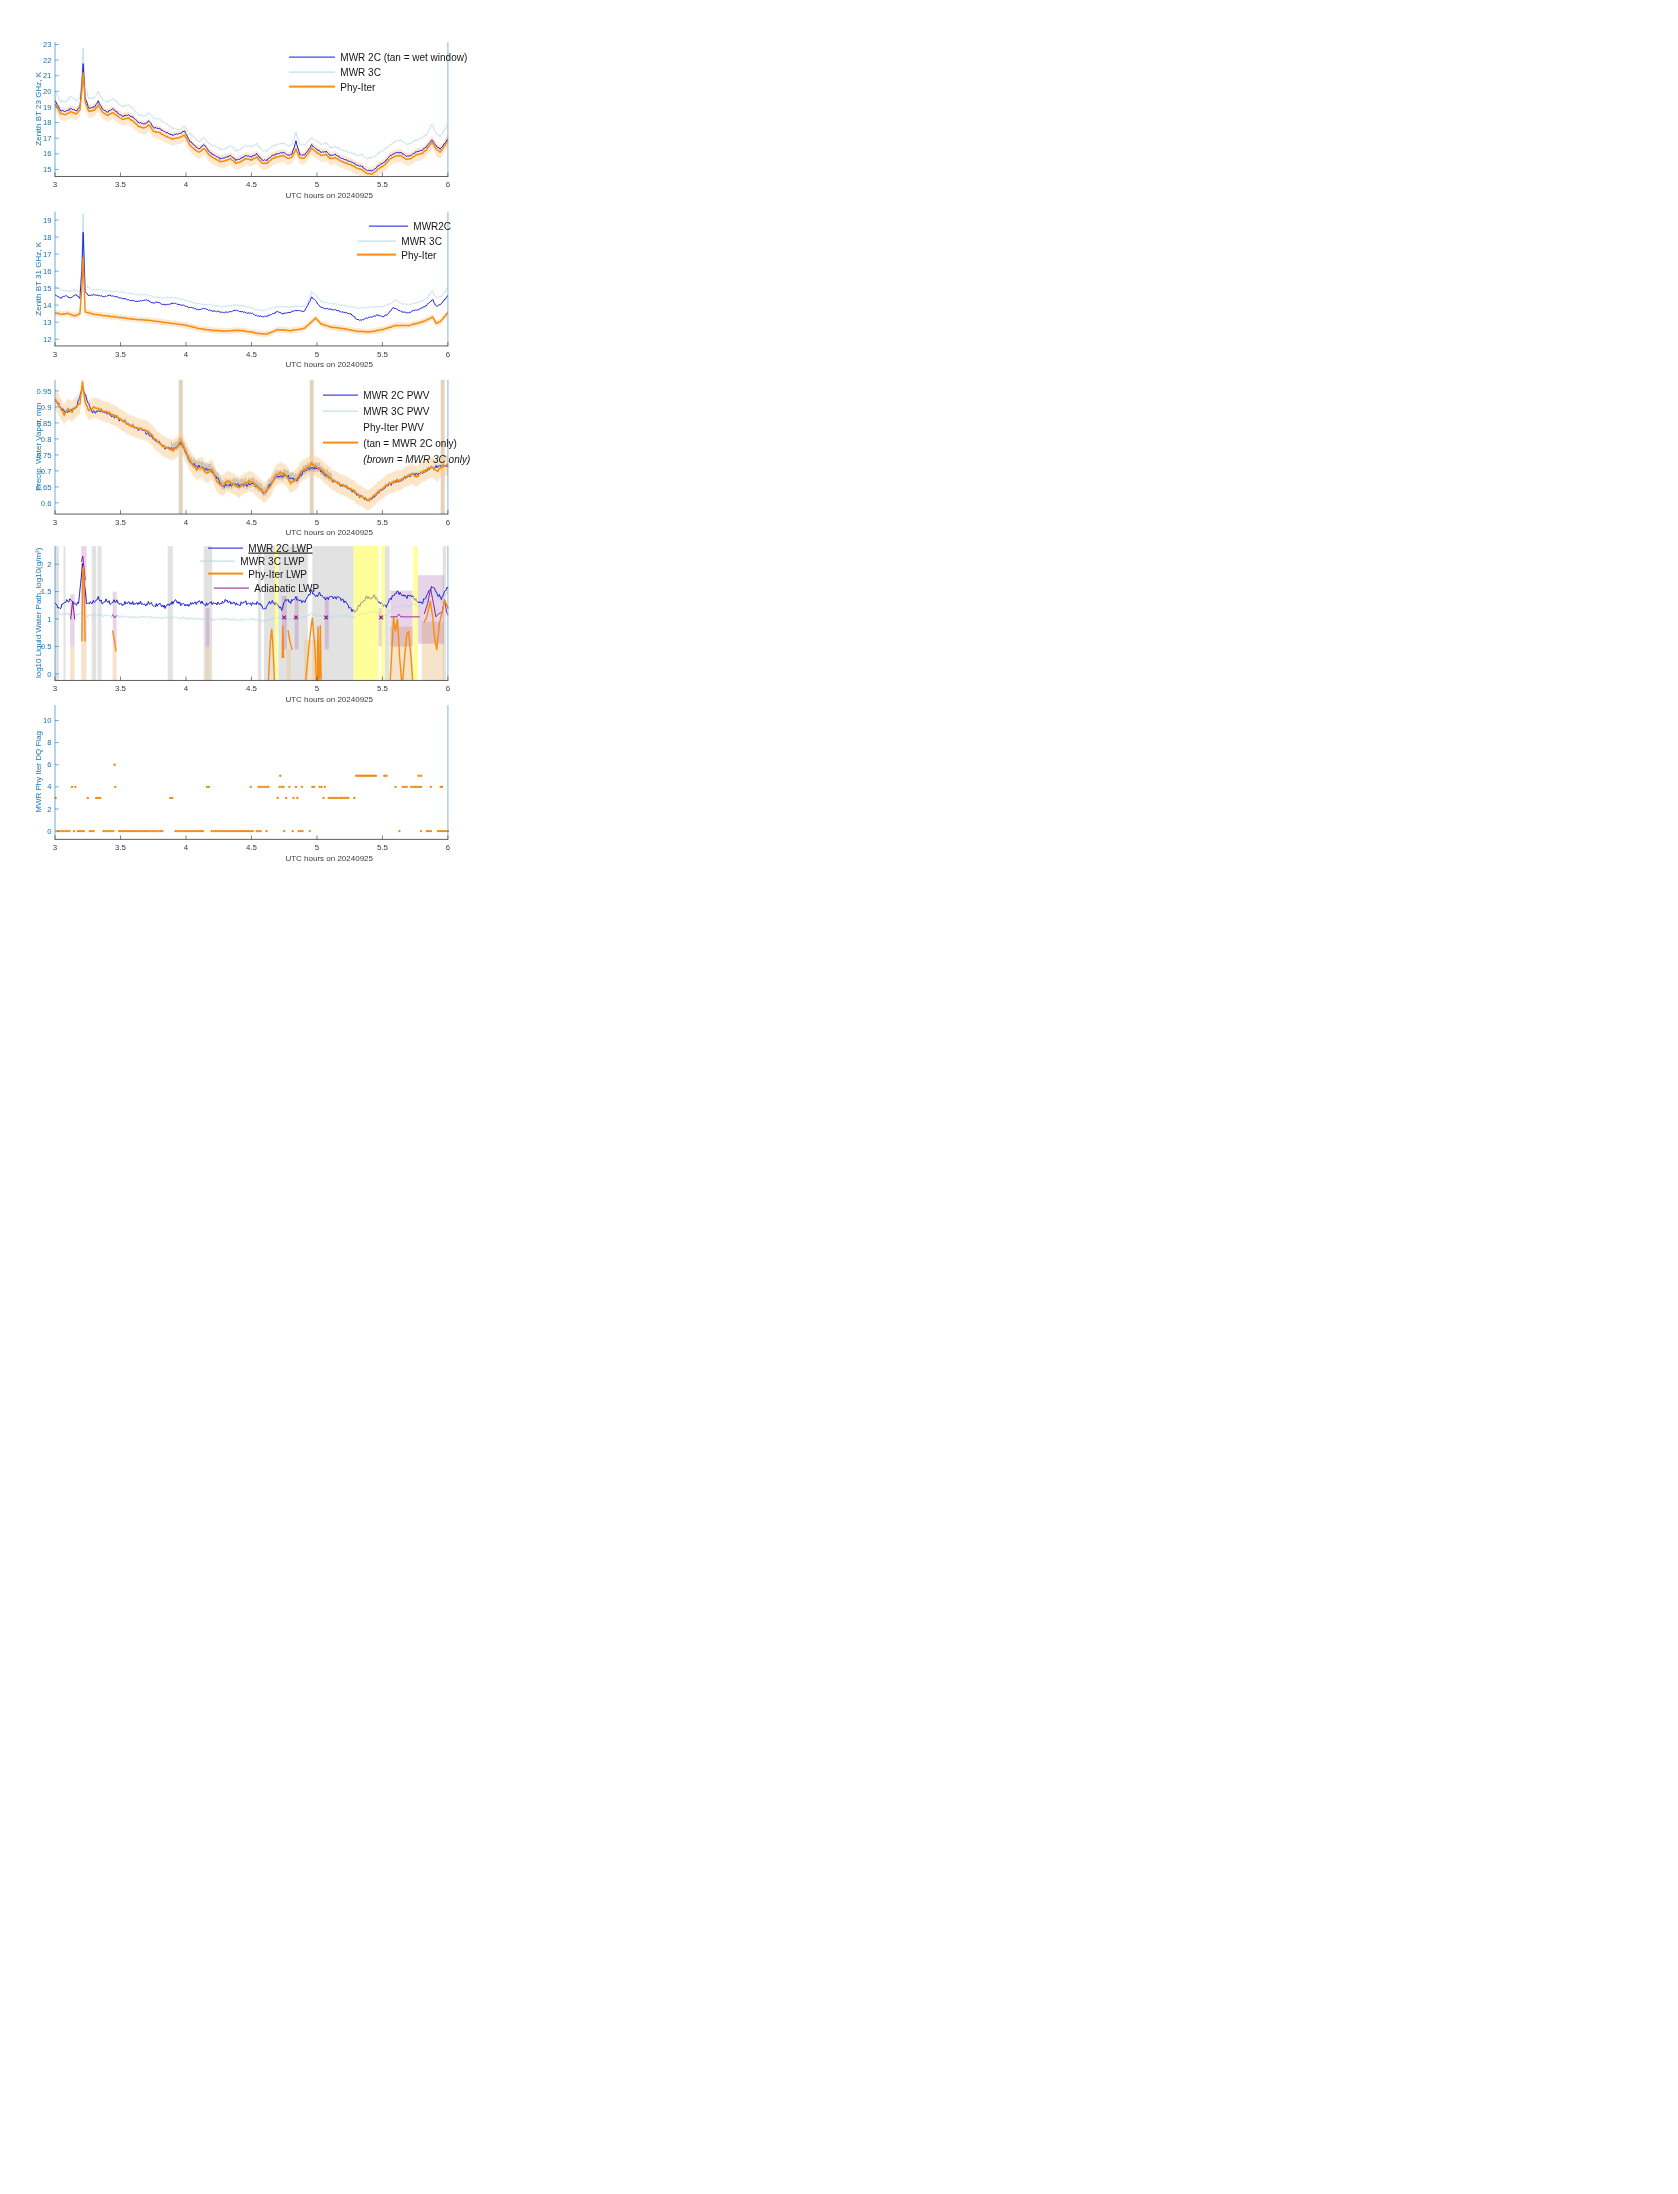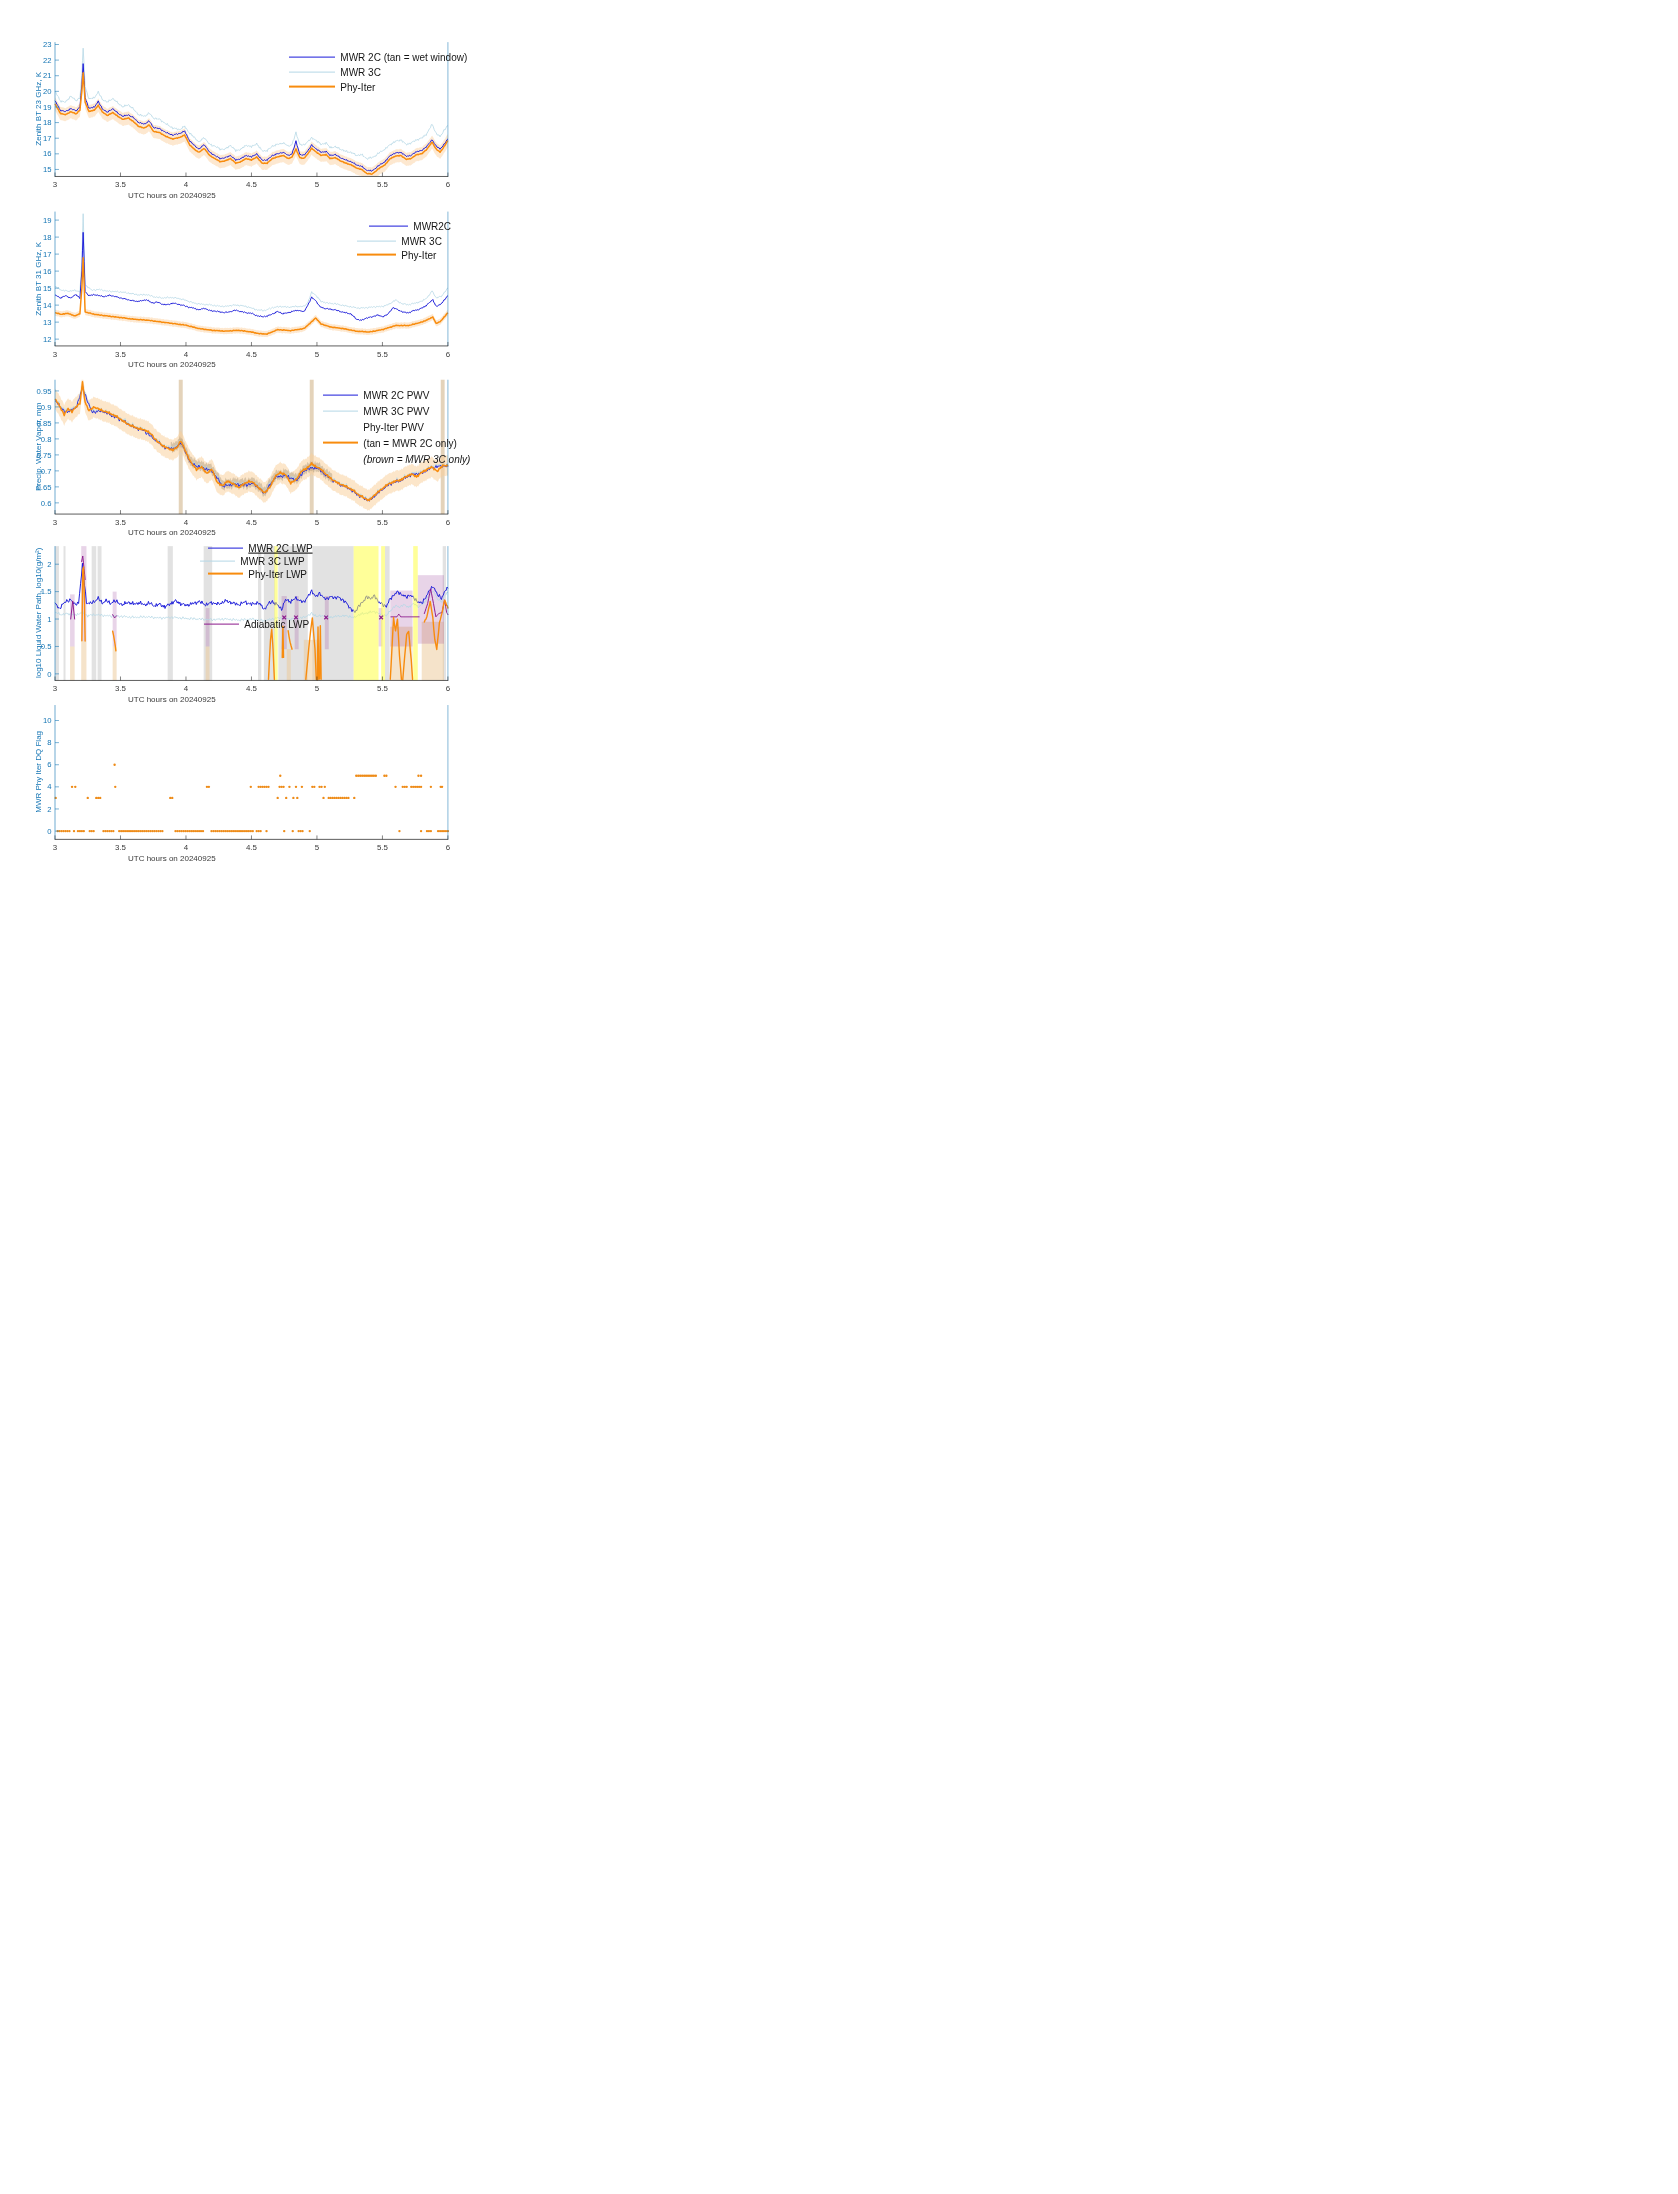--- a/index.html
+++ b/index.html
@@ -1,21 +1,21 @@
 <!DOCTYPE html>
 <html style="font-size:7px"><head>
 <meta charset="utf-8">
 <style>
   html,body{margin:0;padding:0;background:#fff;}
   body{font-family:"Liberation Sans","DejaVu Sans",sans-serif;}
   .fig{position:relative;width:560px;height:878px;background:#fff;overflow:hidden;}
   #plot-svg{position:absolute;left:0;top:0;}
   .ylabel{position:absolute;width:149px;height:9.7px;line-height:9.7px;text-align:center;
           font-size:8px;color:#1575b4;transform:rotate(-90deg);white-space:nowrap;}
-  .xlabel{position:absolute;left:128px;width:261px;text-align:left;font-size:8px;color:#3a3a3a;}
+  .xlabel{position:absolute;left:112px;width:261px;text-align:right;font-size:8px;color:#3a3a3a;}
   .legend{position:absolute;left:0;top:0;width:100%;height:100%;pointer-events:none;}
   .lrow{position:absolute;display:flex;align-items:center;transform:translateY(-50%);height:8.8px;}
   .sw{display:inline-block;height:1.1px;background:#000;flex:0 0 auto;}
   .lt{margin-left:5.3px;font-size:10px;color:#151515;white-space:nowrap;}
 </style>
 </head>
 <body>
 
 <div class="fig">
   <svg id="plot-svg" width="560" height="878" viewBox="0 0 1275 2000">
@@ -507,19 +507,19 @@
         <span class="lt">MWR 2C LWP</span>
       </div>
     <div class="lrow" style="left: 200px; top: 561px;">
         <span class="sw" style="width: 35px; background: rgb(181, 216, 230); height: 1.3px;"></span>
         <span class="lt">MWR 3C LWP</span>
       </div>
     <div class="lrow" style="left: 208px; top: 574px;">
         <span class="sw" style="width: 35px; background: rgb(248, 140, 14); height: 2px;"></span>
         <span class="lt">Phy-Iter LWP</span>
       </div>
-    <div class="lrow" style="left: 204px; top: 588px; margin-top: 36px;">
+    <div class="lrow" style="left: 214px; top: 588px;">
         <span class="sw" style="width: 35px; background: rgb(140, 25, 140); height: 1.1px;"></span>
         <span class="lt">Adiabatic LWP</span>
       </div>
   </div>
 </div>
 
 
 </body></html>

